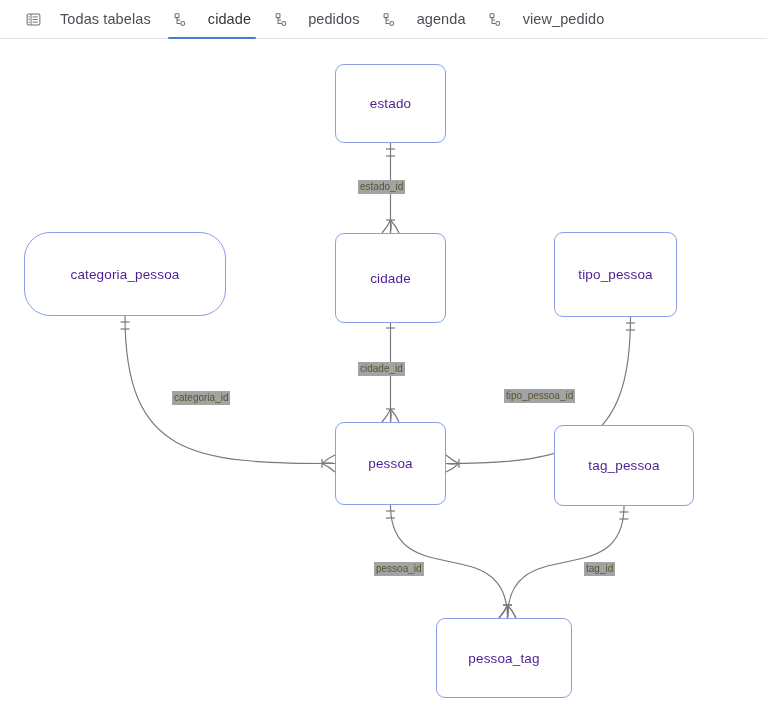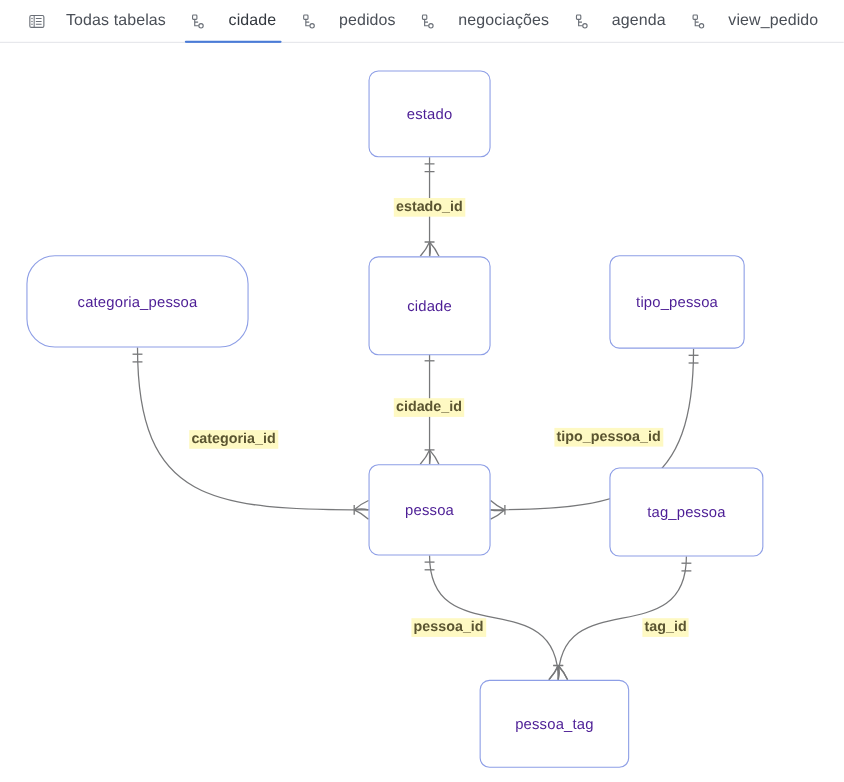--- a/index.html
+++ b/index.html
@@ -95,29 +95,28 @@
     font-size: 13.5px;
     color: #4c1d95;
     letter-spacing: 0.15px;
     text-align: center;
     pointer-events: none;
   }
 
   
   .edge-label {
     position: absolute;
-    font-size: 13px;
+    font-size: 10px;
     color: #5a5430;
-    background: #fef9c3;
+    background: #a3a3a3;
     padding: 1px 2px;
     white-space: nowrap;
     z-index: 4;
     line-height: 1.15;
     cursor: default;
-    font-weight: bold;
   }
 </style>
 </head>
 <body>
 
 <div id="tabbar">
     <div class="tab">
       <span class="tab-icon">
         <svg width="15" height="15" viewBox="0 0 16 16">
           <rect x="1.2" y="2.2" width="13.6" height="11.6" rx="1.4" fill="none" stroke="#6b7078" stroke-width="1.1"></rect>
@@ -156,31 +155,20 @@
     </div>
     <div class="tab">
       <span class="tab-icon">
         <svg width="15" height="15" viewBox="0 0 16 16">
           <rect x="2.2" y="1.8" width="4.2" height="4.2" rx="0.8" fill="none" stroke="#6b7078" stroke-width="1.1"></rect>
           <path d="M4.3 6.2 L4.3 12.2 L8.1 12.2" fill="none" stroke="#6b7078" stroke-width="1.1"></path>
           <path d="M4.3 8.6 L7.6 8.6" fill="none" stroke="#6b7078" stroke-width="1.1"></path>
           <circle cx="10.4" cy="12.2" r="2.1" fill="none" stroke="#6b7078" stroke-width="1.1"></circle>
         </svg>
       </span>
-      <span class="tab-label">negociações</span>
-    </div>
-    <div class="tab">
-      <span class="tab-icon">
-        <svg width="15" height="15" viewBox="0 0 16 16">
-          <rect x="2.2" y="1.8" width="4.2" height="4.2" rx="0.8" fill="none" stroke="#6b7078" stroke-width="1.1"></rect>
-          <path d="M4.3 6.2 L4.3 12.2 L8.1 12.2" fill="none" stroke="#6b7078" stroke-width="1.1"></path>
-          <path d="M4.3 8.6 L7.6 8.6" fill="none" stroke="#6b7078" stroke-width="1.1"></path>
-          <circle cx="10.4" cy="12.2" r="2.1" fill="none" stroke="#6b7078" stroke-width="1.1"></circle>
-        </svg>
-      </span>
       <span class="tab-label">agenda</span>
     </div>
     <div class="tab">
       <span class="tab-icon">
         <svg width="15" height="15" viewBox="0 0 16 16">
           <rect x="2.2" y="1.8" width="4.2" height="4.2" rx="0.8" fill="none" stroke="#6b7078" stroke-width="1.1"></rect>
           <path d="M4.3 6.2 L4.3 12.2 L8.1 12.2" fill="none" stroke="#6b7078" stroke-width="1.1"></path>
           <path d="M4.3 8.6 L7.6 8.6" fill="none" stroke="#6b7078" stroke-width="1.1"></path>
           <circle cx="10.4" cy="12.2" r="2.1" fill="none" stroke="#6b7078" stroke-width="1.1"></circle>
         </svg>

